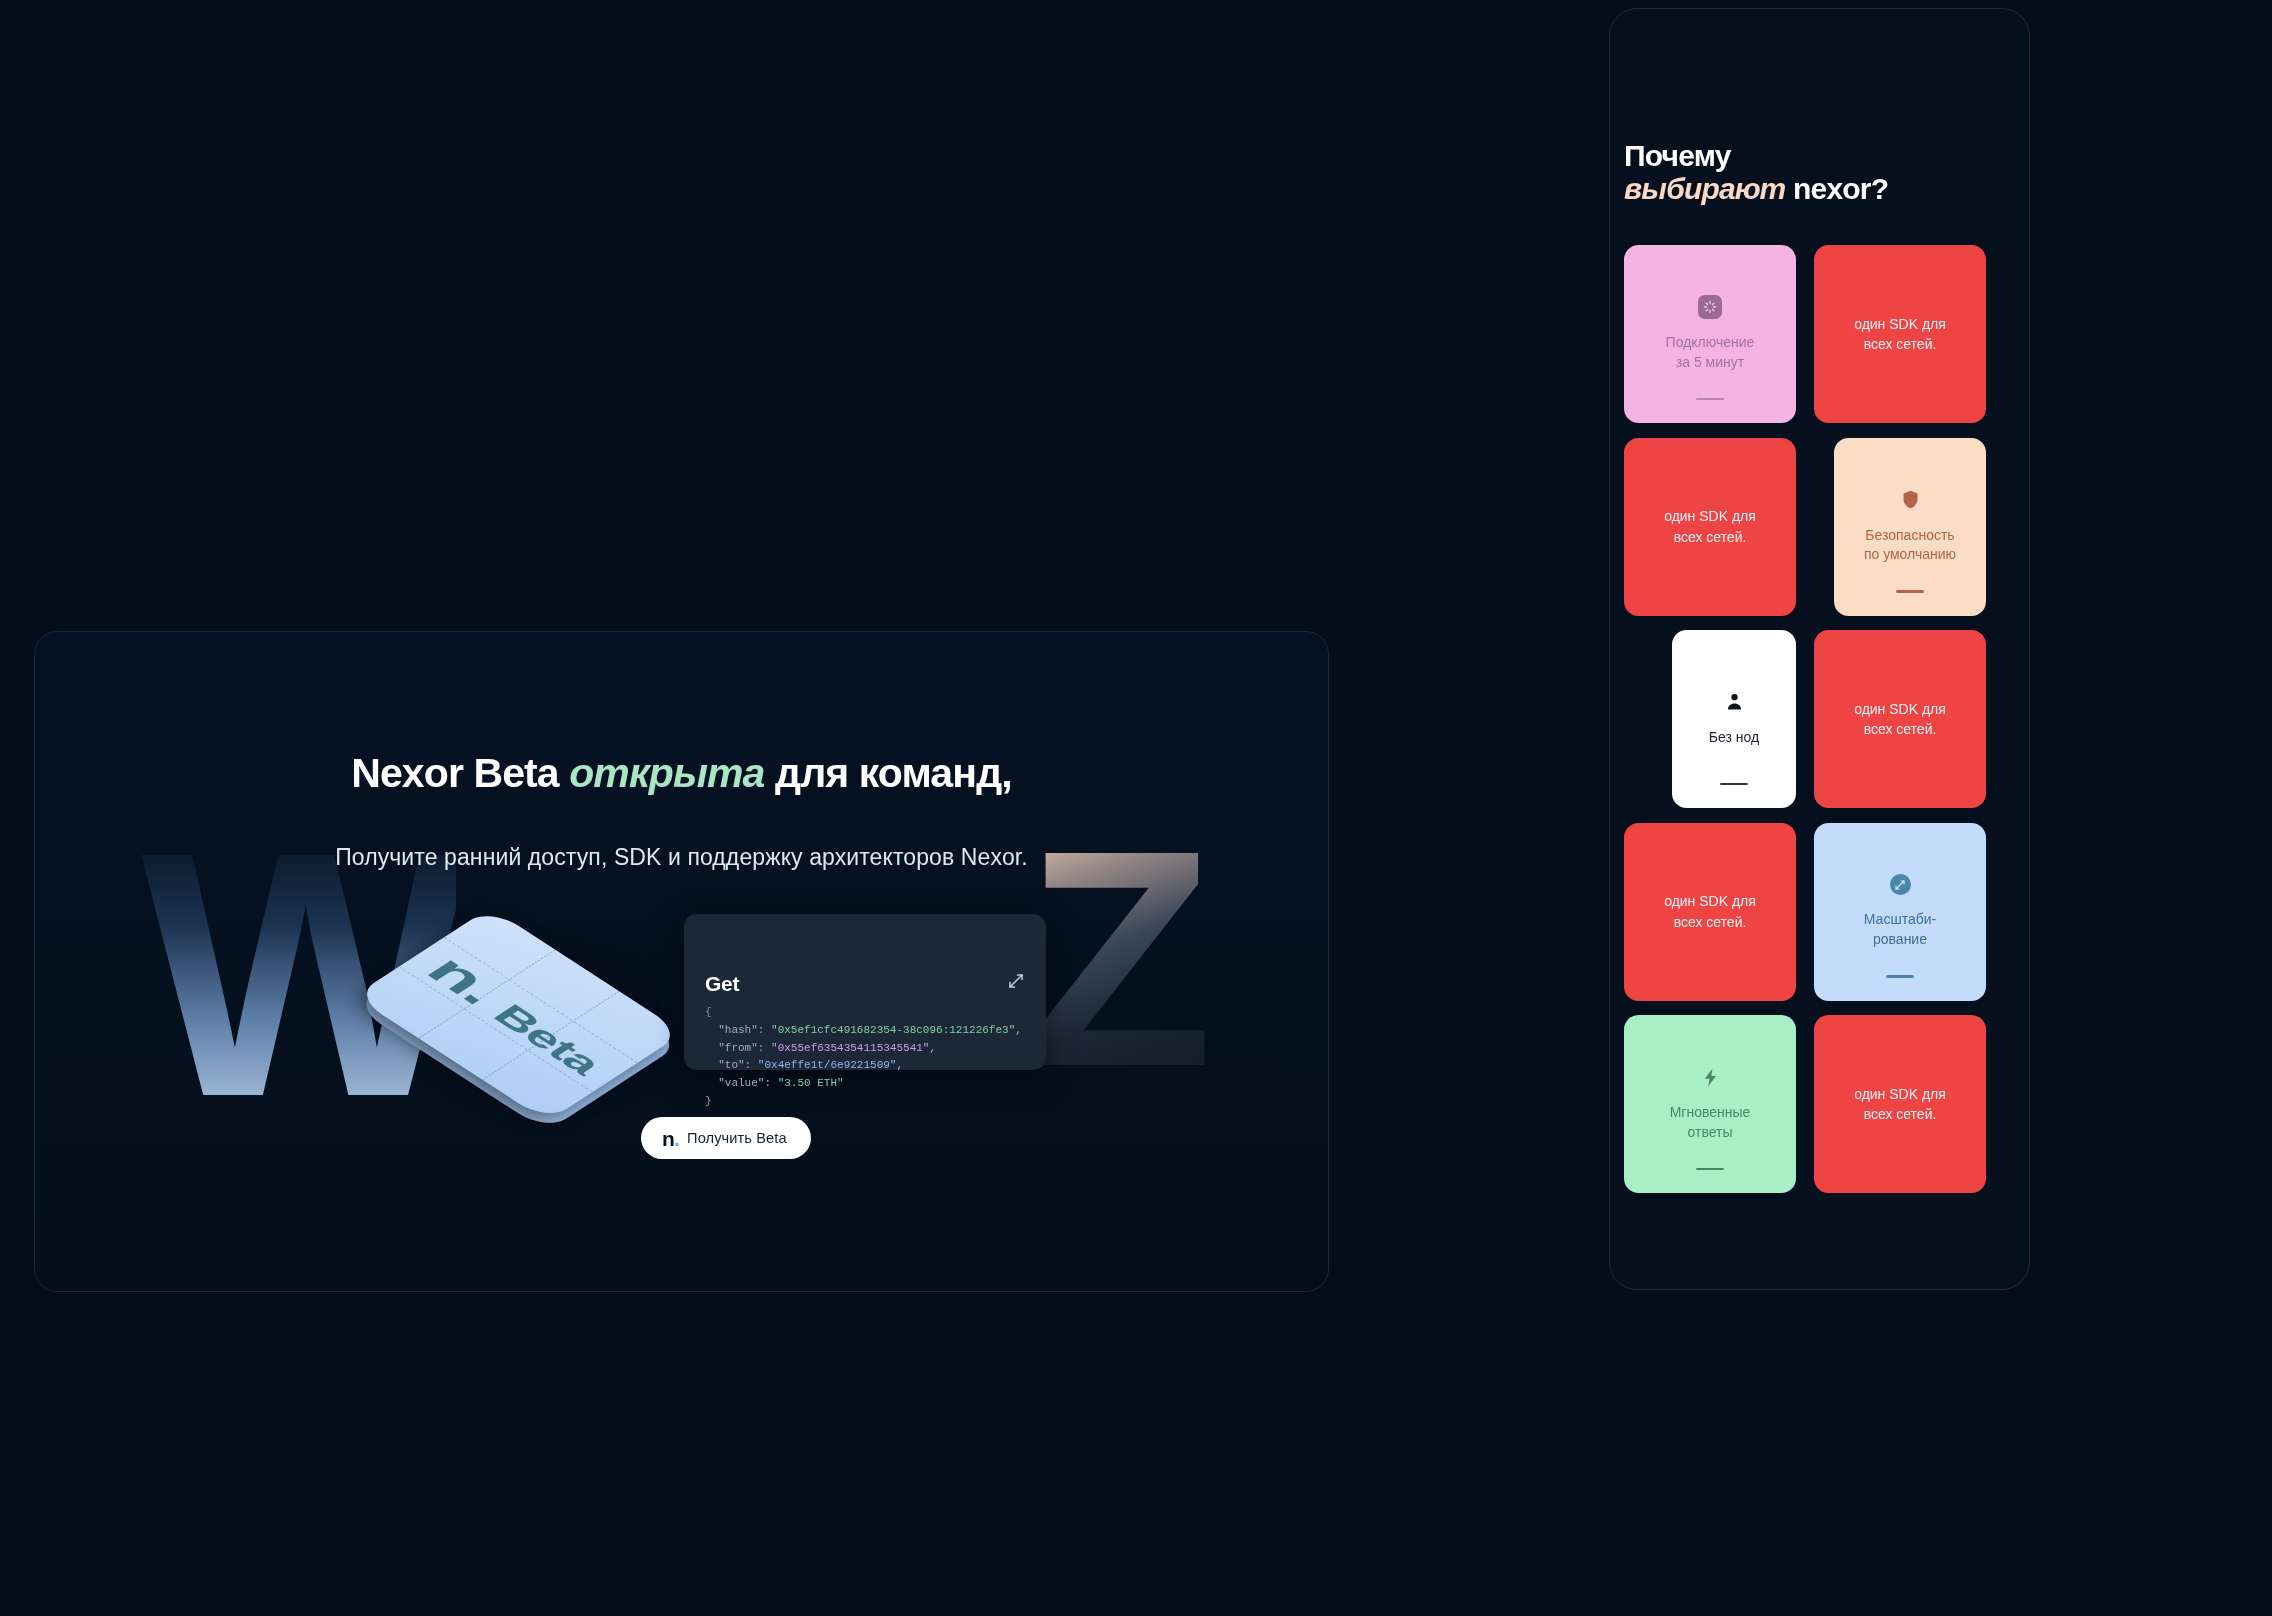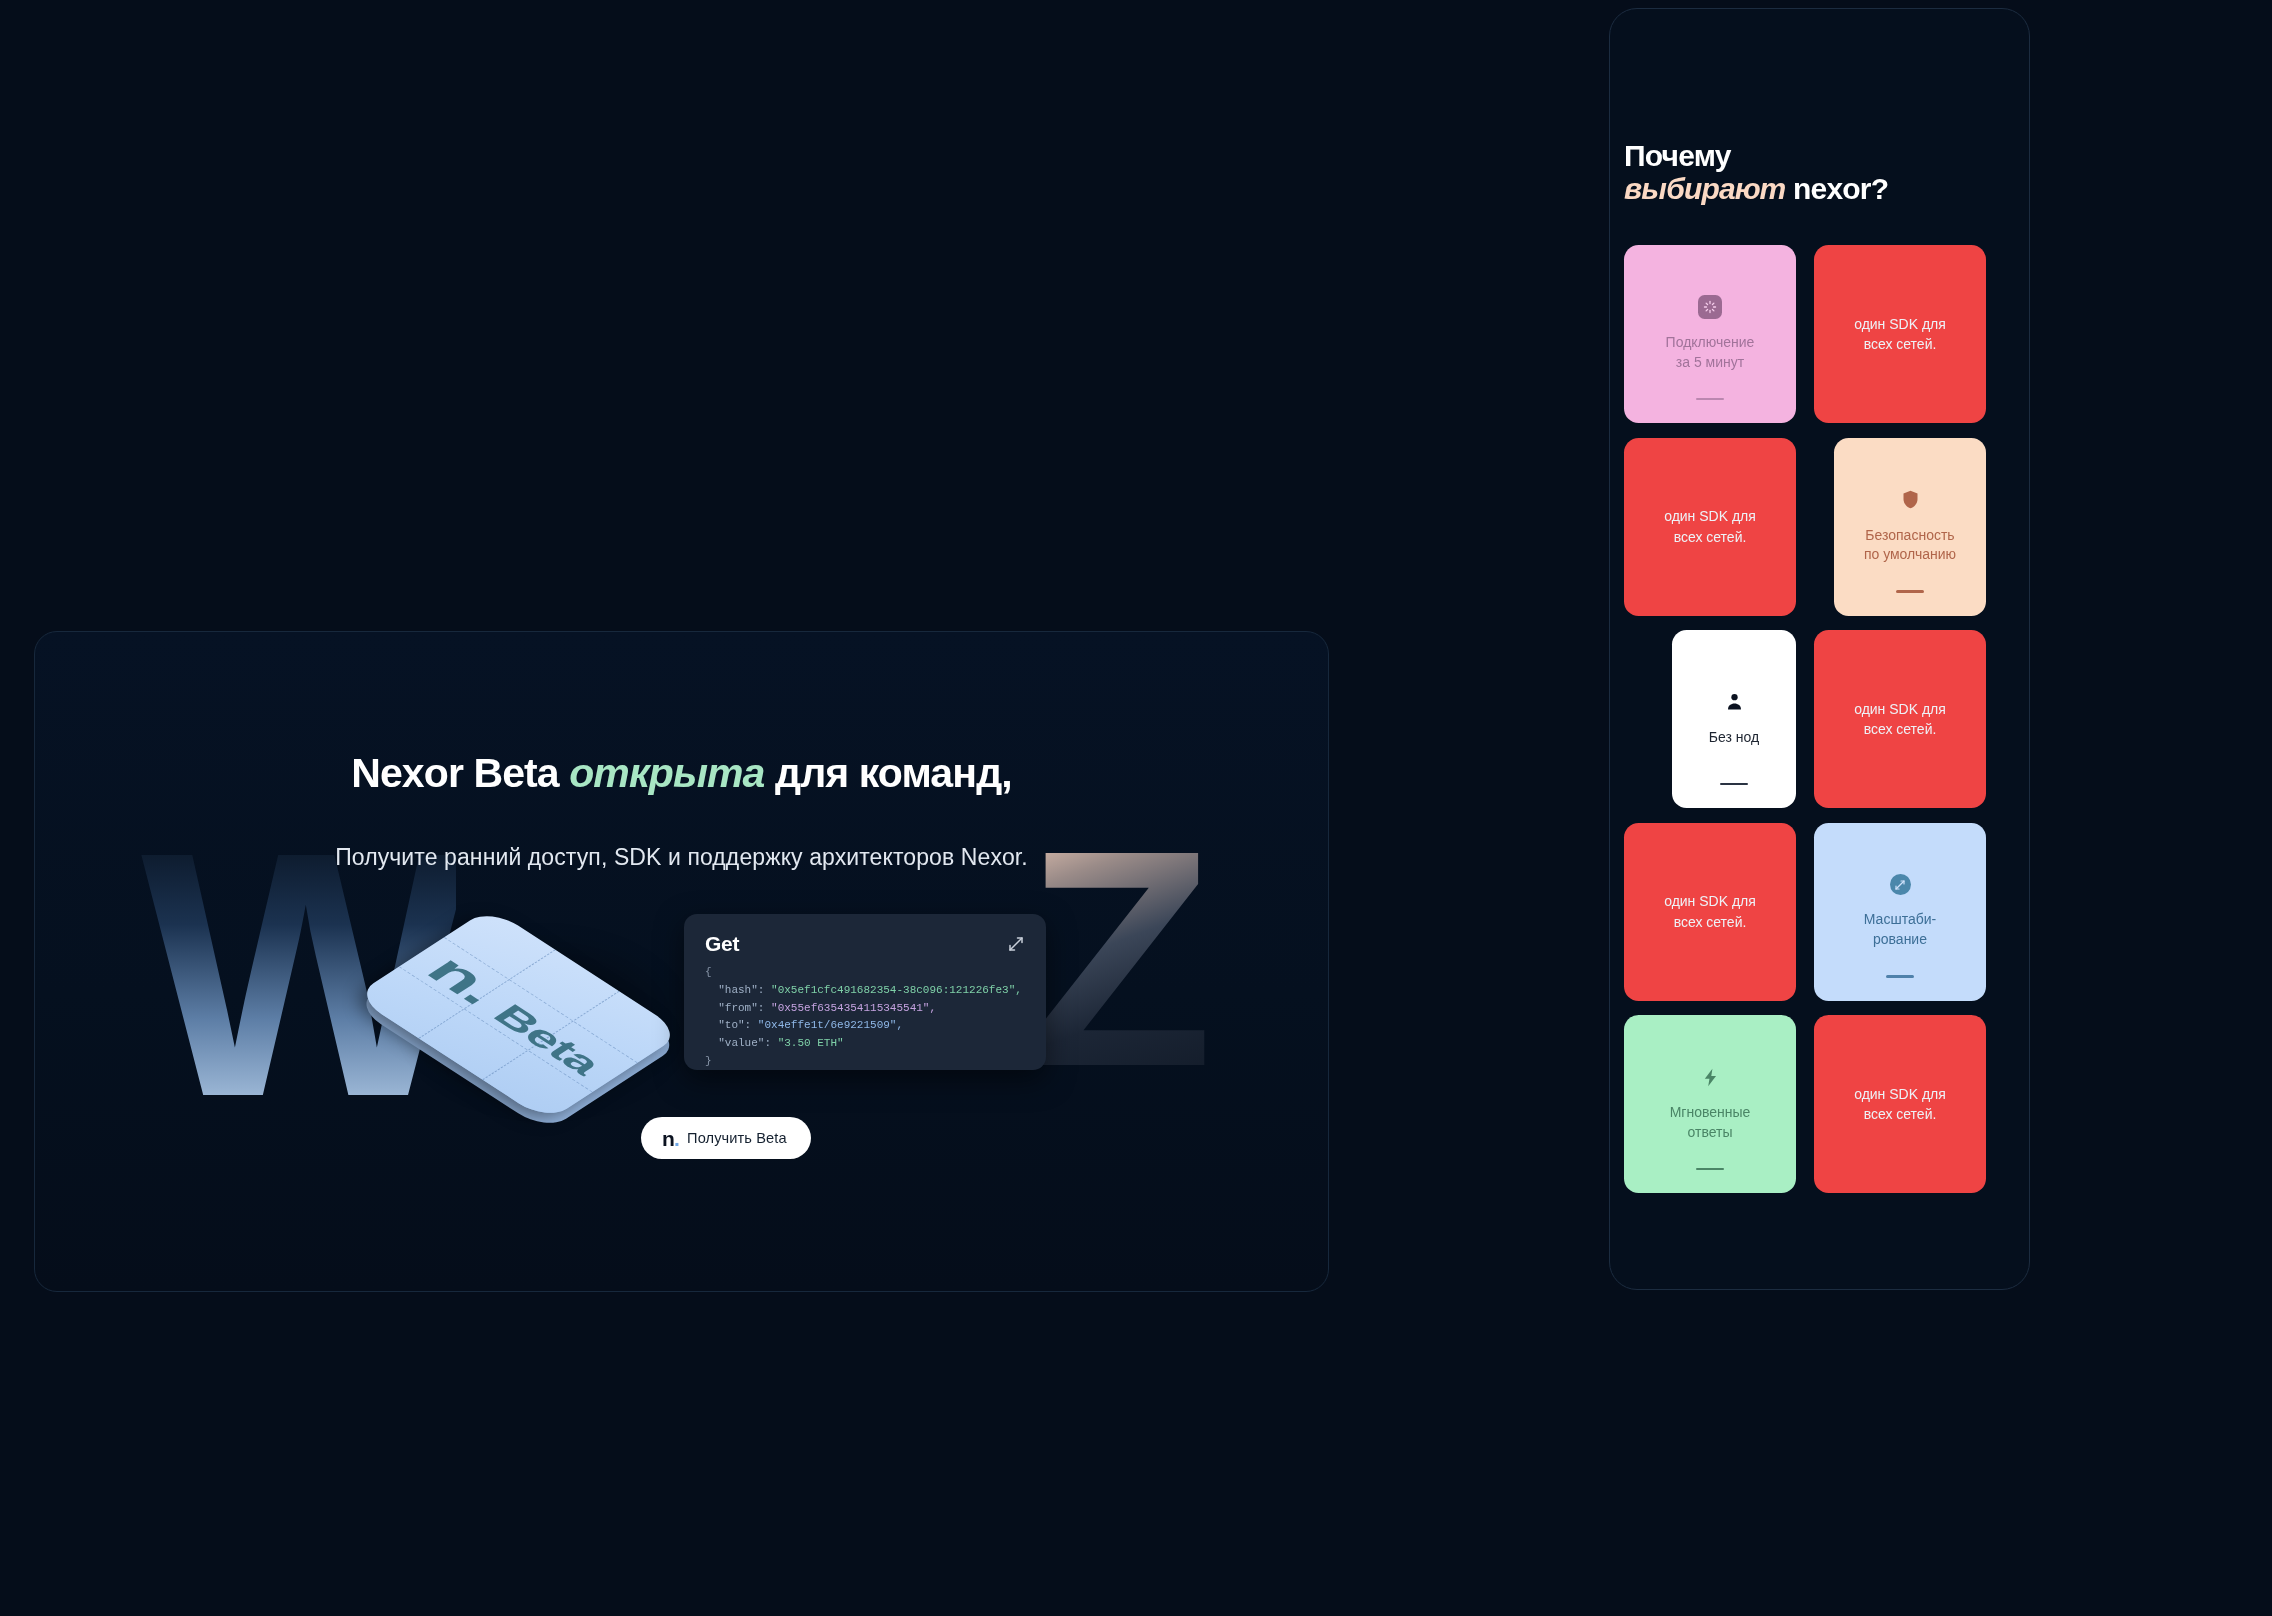--- a/index.html
+++ b/index.html
@@ -82,21 +82,21 @@
   }
   .iso-logo .dot{ color:#3f7487; }
   .iso-logo .beta{ font-size:50px; letter-spacing:-0.8px; }
 
   
   .code-panel{
     position:absolute; left:649px; top:282px; width:362px; height:156px;
     background:#1c2738; border-radius:13px; padding:18px 21px 14.6px 21px;
     box-shadow:0 9.7px 28px rgba(0,0,0,.5);
   }
-  .code-head{ display:flex; align-items:center; justify-content:space-between; }
+  .code-head{ display:flex; align-items:flex-start; justify-content:space-between;margin-top:40px; }
   .code-title{ color:#ffffff; font-size:21px; font-weight:700; letter-spacing:-0.3px; }
   .expand-ico{ width:18px; height:18px; opacity:.85; }
   .code-body{
     margin-top:8px; font-family:"Liberation Mono", monospace;
     font-size:11px; line-height:1.62; white-space:pre; color:#9fb0c6;
   }
   .k{ color:#9fb0c6; } .s-green{ color:#7fd1a8; } .s-purple{ color:#c5a3e0; }
   .s-blue{ color:#8fb8e8; } .brace{ color:#8795a8; }
 
   

